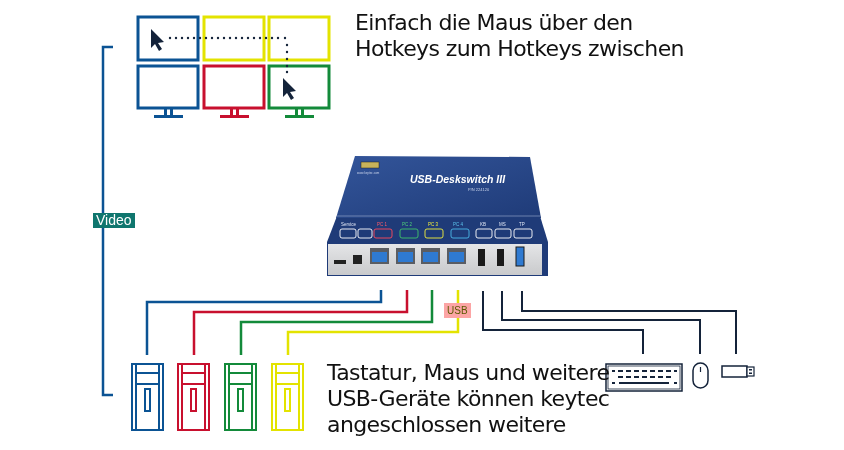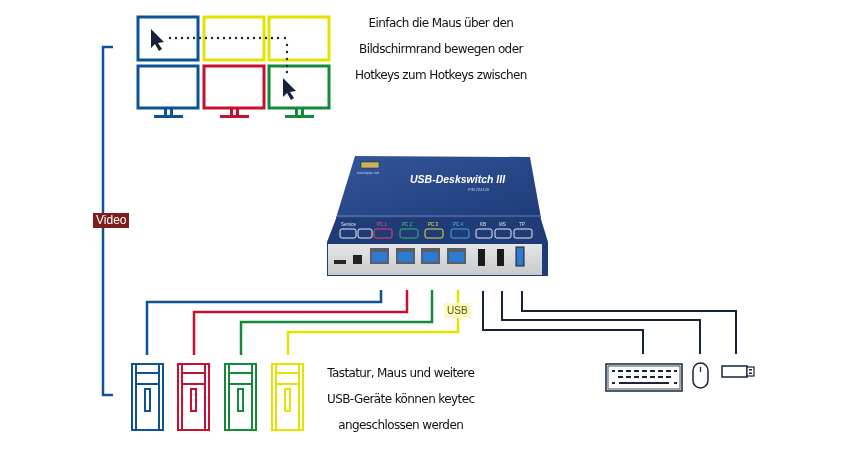--- a/index.html
+++ b/index.html
@@ -1,23 +1,23 @@
 <!DOCTYPE html>
 <html><head>
 <meta charset="utf-8">
 <style>
   html, body { margin:0; padding:0; background:#ffffff; }
   body { width:844px; height:450px; position:relative; overflow:hidden; font-family:"DejaVu Sans", sans-serif; }
   #diagram { position:absolute; left:0; top:0; }
-  .caption { position:absolute; color:#111; font-family:"DejaVu Sans", sans-serif; font-size:12px; line-height:26px; letter-spacing:-0.6px;text-align:center; }
+  .caption { position:absolute; color:#111; font-family:"DejaVu Sans", sans-serif; font-size:22px; line-height:26px; letter-spacing:-0.6px; }
   .caption div { white-space:nowrap; }
   #cap-top { left:355px; top:10px; }
   #cap-bottom { left:327px; top:360px; }
-  .label-video { position:absolute; left:93px; top:213px; background:#7f1d1d; color:#fff; font-size:12px; line-height:15px; padding:0 3px; font-family:"Liberation Sans", sans-serif; }
-  .label-usb { position:absolute; left:444px; top:303px; background:#fef9c3; color:#5a5a00; font-size:10px; line-height:15px; padding:0 3px; font-family:"Liberation Sans", sans-serif; }
+  .label-video { position:absolute; left:93px; top:213px; background:#0f766e; color:#fff; font-size:14px; line-height:15px; padding:0 3px; font-family:"Liberation Sans", sans-serif; }
+  .label-usb { position:absolute; left:444px; top:303px; background:#fca5a5; color:#5a5a00; font-size:10px; line-height:15px; padding:0 3px; font-family:"Liberation Sans", sans-serif; }
   .dev-title { font-family:"Liberation Sans", sans-serif; font-weight:bold; font-style:italic; }
 </style>
 </head>
 <body>
 
 <svg id="diagram" width="844" height="450" viewBox="0 0 844 450" xmlns="http://www.w3.org/2000/svg">
   <defs>
     <linearGradient id="topGrad" x1="0" y1="0" x2="1" y2="1">
       <stop offset="0" stop-color="#33559a"></stop>
       <stop offset="1" stop-color="#1f3b78"></stop>
@@ -216,21 +216,20 @@
     <rect x="749" y="369" width="3" height="1.5" fill="#14233a"></rect>
       <rect x="749" y="372.5" width="3" height="1.5" fill="#14233a"></rect>
   </g>
 </svg>
 
 <div class="label-video">Video</div>
 <div class="label-usb">USB</div>
 
 <div id="cap-top" class="caption">
   <div>Einfach die Maus über den</div>
-  <div>Bildschirmrand bewegen oder</div>
   <div>Hotkeys zum Hotkeys zwischen</div>
 </div>
 
 <div id="cap-bottom" class="caption">
   <div>Tastatur, Maus und weitere</div>
   <div>USB-Geräte können keytec</div>
-  <div>angeschlossen werden</div>
+  <div>angeschlossen weitere</div>
 </div>
 
 </body></html>

